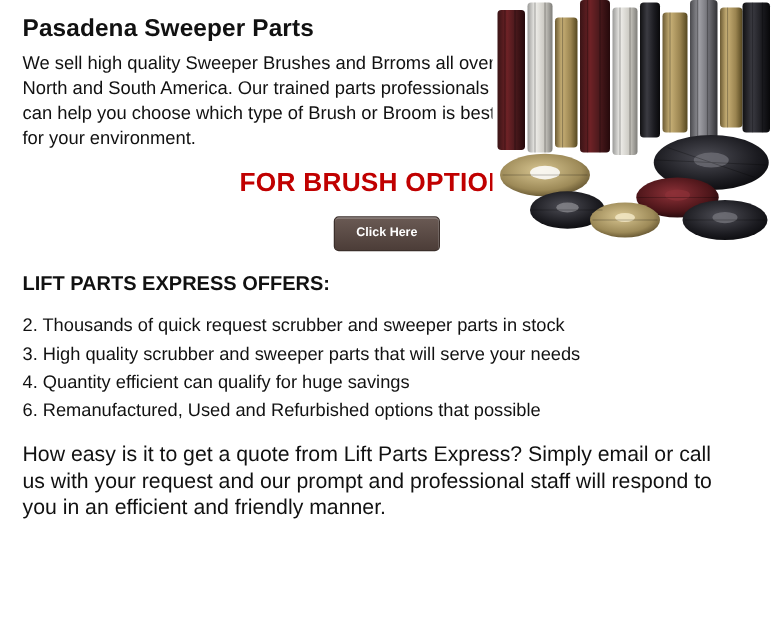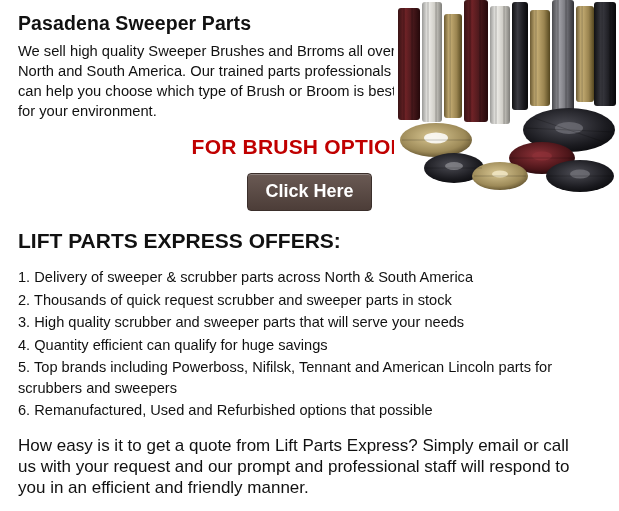--- a/index.html
+++ b/index.html
@@ -48,29 +48,29 @@
     font-weight: bold;
     color: #c00000;
     letter-spacing: 0.2px;
   }
   .click-here-btn {
     display: inline-block;
     background: linear-gradient(#6a5a54, #4c3d38);
     border: 1px solid #3b2f2b;
     border-radius: 4px;
     color: #ffffff;
-    font-size: 18px;
+    font-size: 10px;
     font-weight: bold;
     padding: 7px 17px 8px 17px;
     cursor: pointer;
     box-shadow: inset 0 1px 0 rgba(255,255,255,0.25);
     font-family: "Liberation Sans", sans-serif;
   }
   .offers-heading {
-    font-size: 21px;
+    font-size: 16px;
     font-weight: bold;
     color: #111111;
     margin: 0 0 14px 0;
   }
   ol.offers {
     list-style: none;
     margin: 0 0 14px 0;
     padding: 0;
   }
   ol.offers li {
@@ -110,25 +110,23 @@
   <p class="intro">We sell high quality Sweeper Brushes and Brroms all over North and South America. Our trained parts professionals can help you choose which type of Brush or Broom is best for your environment.</p>
 
   <div class="brush-options-row">
     <span class="brush-options-label">FOR BRUSH OPTIONS:</span>
     <button class="click-here-btn">Click Here</button>
   </div>
 
   <div class="offers-heading">LIFT PARTS EXPRESS OFFERS:</div>
 
   <ol class="offers">
-    <li><span class="num">1.</span> <span>Delivery of sweeper &amp; scrubber parts across North &amp; South America</span></li>
     <li><span class="num">2.</span> <span>Thousands of quick request scrubber and sweeper parts in stock</span></li>
     <li><span class="num">3.</span> <span>High quality scrubber and sweeper parts that will serve your needs</span></li>
     <li><span class="num">4.</span> <span>Quantity efficient can qualify for huge savings</span></li>
-    <li><span class="num">5.</span> <span>Top brands including Powerboss, Nifilsk, Tennant and American Lincoln parts for scrubbers and  sweepers</span></li>
     <li><span class="num">6.</span> <span>Remanufactured, Used and Refurbished options that possible</span></li>
   </ol>
 
   <p class="closing">How easy is it to get a quote from Lift Parts Express? Simply email or call us with your request and our prompt and professional staff will respond to you in an efficient and friendly manner.</p>
 
   <div class="photo">
     <svg width="225" height="205" viewBox="0 0 225 205">
       <defs>
         <linearGradient id="darkRed" x1="0" y1="0" x2="1" y2="0">
           <stop offset="0%" stop-color="#3a1416"></stop>

